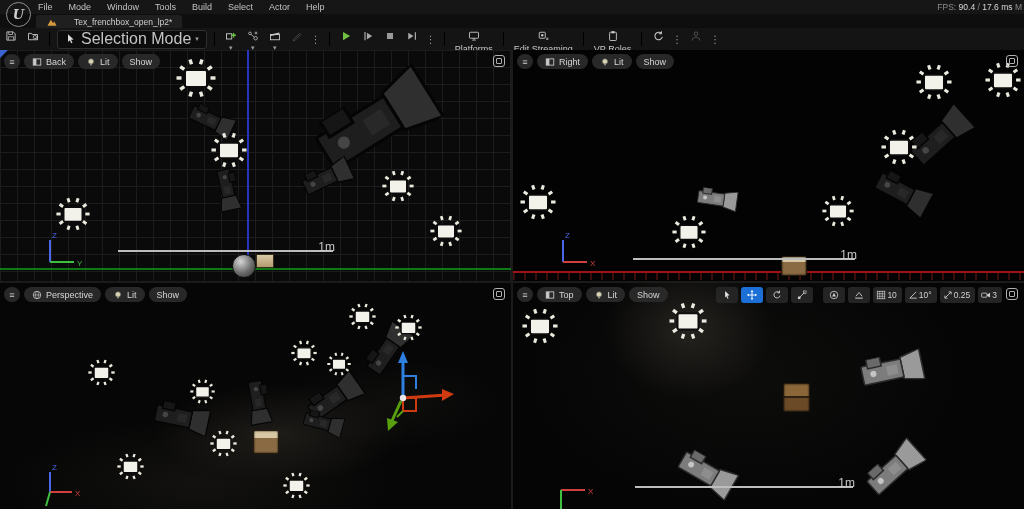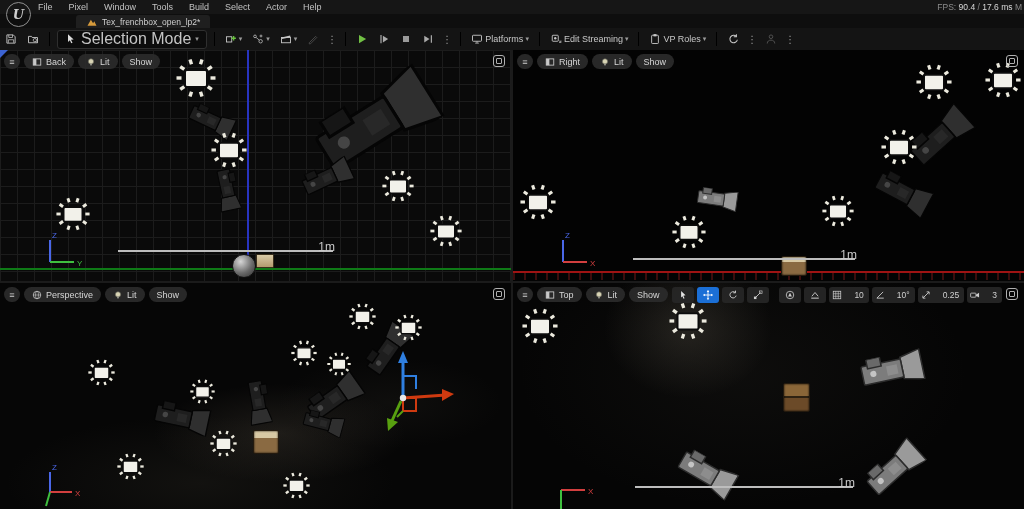--- a/index.html
+++ b/index.html
@@ -9,26 +9,26 @@
   
   #menubar{position:absolute;left:0;top:0;width:1024px;height:14px;background:#161616;}
   #logo{position:absolute;left:6px;top:2px;width:23px;height:23px;border-radius:50%;
         border:1.5px solid #8f8f8f;display:flex;align-items:center;justify-content:center;
         font-family:"DejaVu Serif",serif;font-style:italic;font-weight:bold;font-size:13px;color:#cfcfcf;z-index:9;}
   #menus{position:absolute;left:30px;top:0;height:14px;display:flex;align-items:center;}
   .menu-item{padding:0 8px;font-size:9px;color:#c2c2c2;cursor:default;}
   #fps{position:absolute;right:2px;top:2px;font-size:8.5px;color:#8d8d8d;white-space:nowrap;}
   #fps b{color:#d8d8d8;font-weight:normal;}
   #tabrow{position:absolute;left:0;top:14px;width:1024px;height:14px;background:#0e0e0e;}
-  #leveltab{position:absolute;left:36px;top:1px;height:13px;display:flex;align-items:center;gap:4px;
-            background:#1f1f1f;border-radius:3px 3px 0 0;padding:0 10px;font-size:8.5px;color:#cfcfcf;margin-left:40px;}
+  #leveltab{position:absolute;left:36px;top:1px;height:13px;display:flex;align-items:center;gap:16px;
+            background:#1f1f1f;border-radius:3px 3px 0 0;padding:0 10px;font-size:8.5px;color:#cfcfcf;}
   #toolbar{position:absolute;left:0;top:28px;width:1024px;height:22px;background:#141414;
            border-bottom:1px solid #f9a8d4;display:flex;align-items:center;}
   .tb-sep{width:1px;height:14px;background:#000;margin:0 5px;}
-  .tb-btn{display:flex;align-items:center;gap:2px;padding:0 5px;height:18px;border-radius:3px;cursor:default;}
+  .tb-btn{display:flex;align-items:center;gap:2px;padding:0 5px;height:18px;border-radius:3px;cursor:default;flex-direction:column;}
   .tb-btn .lbl{font-size:9px;color:#c8c8c8;white-space:nowrap;}
   .caret{font-size:7px;color:#9a9a9a;}
   .dots{font-size:10px;color:#9a9a9a;padding:0 3px;}
   #mode-dd{background:#0c0c0c;border:1px solid #2f2f2f;border-radius:3px;height:17px;
            display:flex;align-items:center;gap:4px;padding:0 7px;margin:0 2px;}
   .icon{display:inline-flex;align-items:center;justify-content:center;line-height:0;}
   .icon svg{width:12px;height:12px;}
   .dim svg *{stroke:#555 !important;fill-opacity:.4;}
   
   #viewports{position:absolute;left:0;top:50px;width:1024px;height:459px;background:#1b1b1b;}
@@ -51,21 +51,21 @@
   .burger{width:16px;height:15px;border-radius:8px;background:rgba(43,43,43,.92);
           display:flex;align-items:center;justify-content:center;font-size:9px;color:#cfcfcf;padding:0;}
   .maxbox{position:absolute;top:5px;right:6px;z-index:20;width:10px;height:10px;border:1.5px solid #b0b0b0;
           border-radius:3px;display:flex;align-items:center;justify-content:center;}
   .maxbox i{display:block;width:4px;height:4px;border:1px solid #b0b0b0;border-radius:1px;}
   .focus-tri{position:absolute;left:0;top:0;width:0;height:0;z-index:21;
              border-left:8px solid #3c63d2;border-bottom:8px solid transparent;}
   
   #xform{position:absolute;top:4px;right:22px;display:flex;align-items:center;gap:3px;z-index:20;}
   .xf-btn{height:16px;min-width:16px;border-radius:3px;background:rgba(38,38,38,.95);
-          display:flex;align-items:center;justify-content:center;gap:12px;padding:0 3px;}
+          display:flex;align-items:center;justify-content:center;gap:1px;padding:0 3px;}
   .xf-btn svg{width:10px;height:10px;}
   .xf-btn.active{background:#1b6fd6;}
   .xf-btn .val{font-size:8.5px;color:#d0d0d0;padding-right:2px;}
   .xf-gap{width:4px;}
   
   .scene{position:absolute;left:0;top:0;width:100%;height:100%;}
   .sc-line{position:absolute;}
   .tickstrip{position:absolute;height:7px;background:repeating-linear-gradient(90deg,#3c0d0d 0 2px,transparent 2px 11px);}
   .scalebar{position:absolute;border-bottom:2px solid #bdbdbd;}
   .scalebar span{position:absolute;right:-2px;top:-10px;font-size:12px;color:#c9c9c9;}
@@ -75,21 +75,21 @@
   .box-prop{position:absolute;background:linear-gradient(#d9cba8,#b39a6e);border:1px solid #3a2f1c;border-radius:1px;}
 </style>
 </head>
 <body>
 
 <div id="app">
 
   <div id="menubar">
     <div id="menus">
         <span class="menu-item">File</span>
-        <span class="menu-item">Pixel</span>
+        <span class="menu-item">Mode</span>
         <span class="menu-item">Window</span>
         <span class="menu-item">Tools</span>
         <span class="menu-item">Build</span>
         <span class="menu-item">Select</span>
         <span class="menu-item">Actor</span>
         <span class="menu-item">Help</span>
       </div>
     <div id="fps">
       <span>FPS:</span>
       <b>90.4</b>

